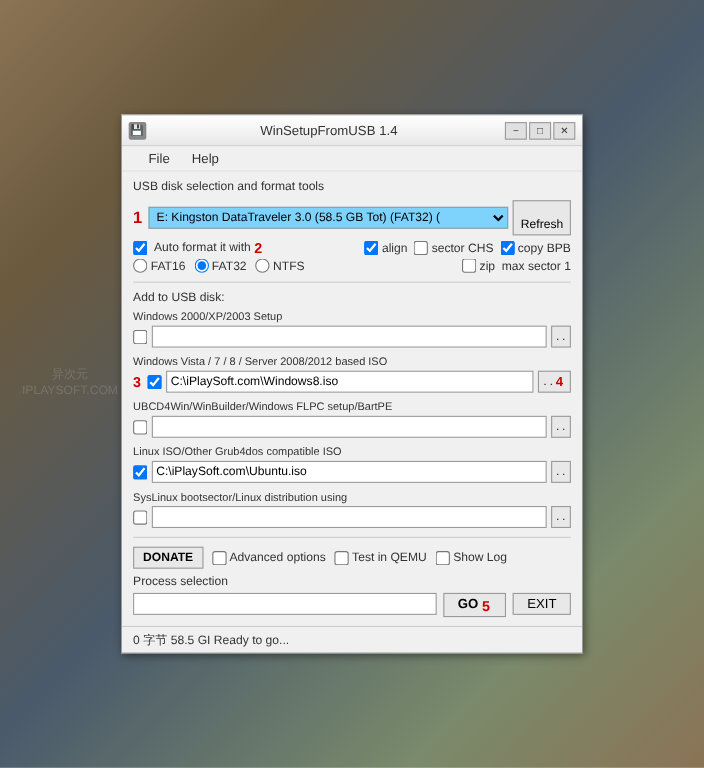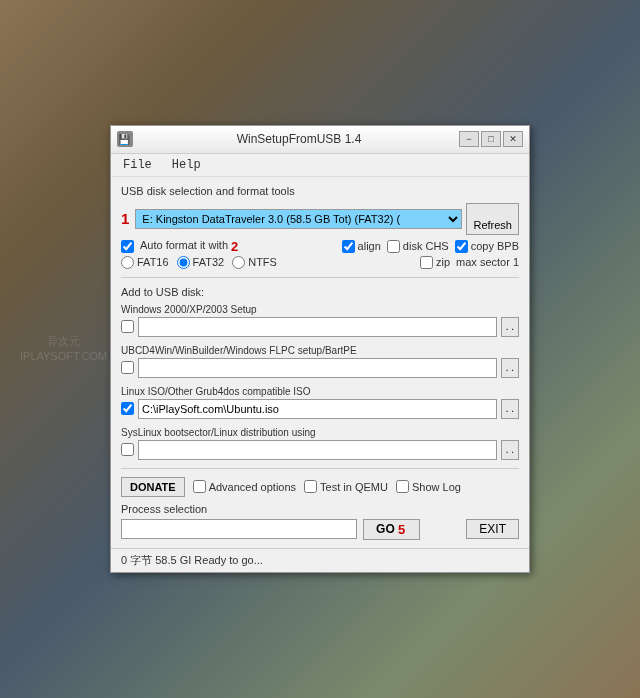--- a/index.html
+++ b/index.html
@@ -73,25 +73,24 @@
       align-items: center;
       justify-content: center;
       cursor: pointer;
       color: #333;
     }
     .titlebar-btn.close {
       background: #e0e0e0;
     }
     .menubar {
       background: #f0f0f0;
-      padding: 2px 8px;
+      padding: 2px 20px;
       display: flex;
       gap: 12px;
       border-bottom: 1px solid #ddd;
-      font-family: Liberation Mono, monospace;
     }
     .menu-item {
       font-size: 12px;
       color: #333;
       cursor: pointer;
       padding: 2px 4px;
     }
     .content {
       padding: 8px 10px;
       background: #f0f0f0;
@@ -236,21 +235,20 @@
       background: #e8e8e8;
       cursor: pointer;
       font-weight: bold;
     }
     .exit-btn {
       font-size: 12px;
       padding: 2px 12px;
       border: 1px solid #999;
       background: #e8e8e8;
       cursor: pointer;
-      margin-left: 40px;
     }
     .statusbar {
       background: #f0f0f0;
       border-top: 1px solid #ccc;
       padding: 4px 10px;
       font-size: 11px;
       color: #333;
     }
     .num-badge {
       display: inline-block;
@@ -304,21 +302,21 @@
         <span>Auto format it with</span>
         <span class="num-badge" style="font-size:13px;">2</span>
       </label>
       <div style="margin-left:auto; display:flex; gap:6px; align-items:center;padding-left:33px;">
         <div class="option-group">
           <input type="checkbox" id="align" checked="" style="">
           <label class="checkbox-label" for="align">align</label>
         </div>
         <div class="option-group">
           <input type="checkbox" id="forcechs" style="">
-          <label class="checkbox-label" for="forcechs">disk CHS</label>
+          <label class="checkbox-label" for="forcechs">sector CHS</label>
         </div>
         <div class="option-group">
           <input type="checkbox" id="copybpb" checked="" style="">
           <label class="checkbox-label" for="copybpb">copy BPB</label>
         </div>
       </div>
     </div>
 
     <div class="format-options">
       <div class="option-group">
@@ -353,20 +351,31 @@
       <div class="iso-title">
         <span>Windows 2000/XP/2003 Setup</span>
       </div>
       <div class="iso-row">
         <input type="checkbox" id="cb0" style="">
         <input type="text" class="iso-input" value="" style="">
         <button class="browse-btn">. .</button>
       </div>
     </div>
 
+    <div class="iso-entry">
+      <div class="iso-title">
+        <span>Windows Vista / 7 / 8 / Server 2008/2012 based ISO</span>
+      </div>
+      <div class="iso-row">
+        <span class="num-badge" style="font-size:13px; position:relative;">3</span>
+        <input type="checkbox" id="cb1" checked="" style="">
+        <input type="text" class="iso-input" value="C:\iPlaySoft.com\Windows8.iso" style="">
+        <button class="browse-btn">. . <span class="num-badge" style="font-size:12px;">4</span></button>
+      </div>
+    </div>
 
     <div class="iso-entry">
       <div class="iso-title">
         <span>UBCD4Win/WinBuilder/Windows FLPC setup/BartPE</span>
       </div>
       <div class="iso-row">
         <input type="checkbox" id="cb2" style="">
         <input type="text" class="iso-input" value="" style="">
         <button class="browse-btn">. .</button>
       </div>

